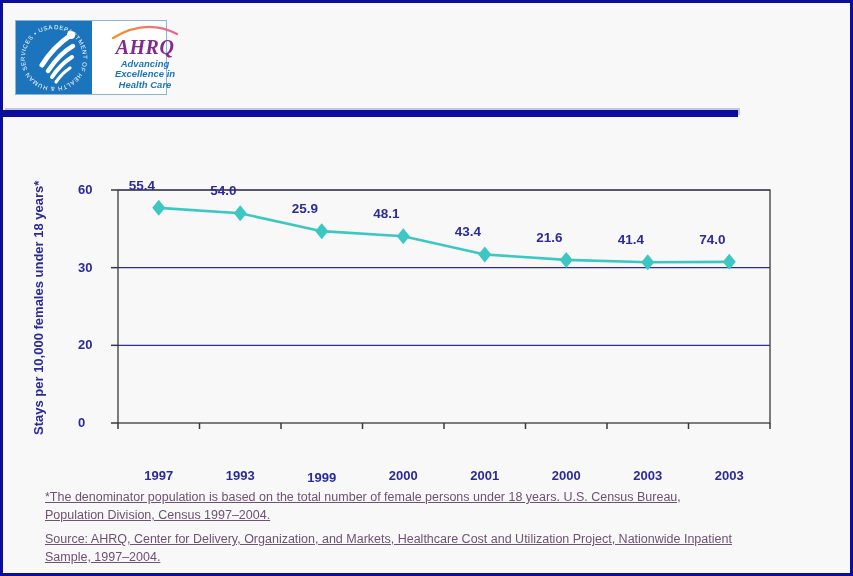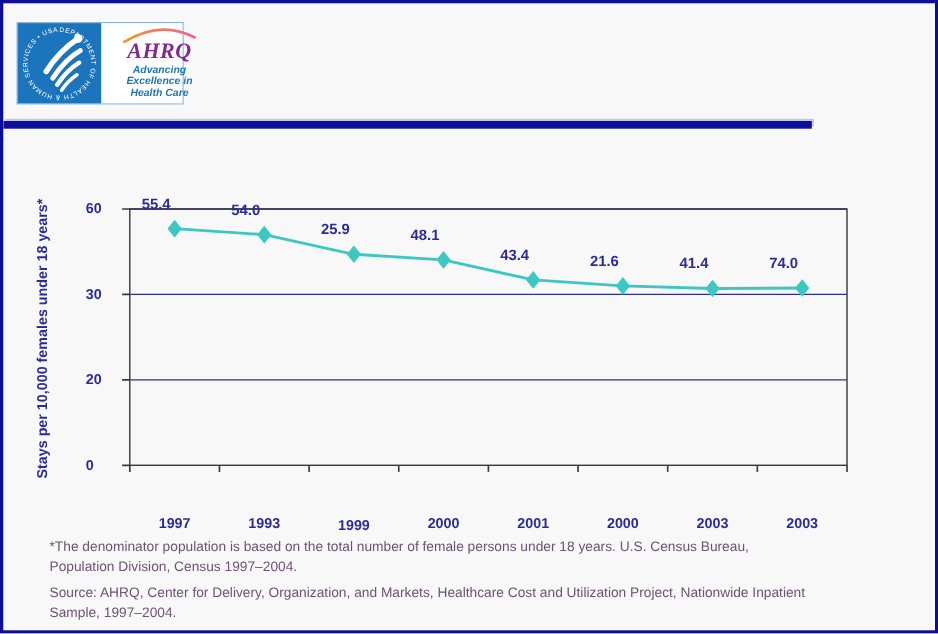--- a/index.html
+++ b/index.html
@@ -47,21 +47,21 @@
   }
   .xtick-label {
     position:absolute; width:70px; text-align:center; color:#2a2a9c;
     font-weight:bold; font-size:13px;margin-top:34px;
   }
   .data-label {
     position:absolute; width:60px; text-align:left; color:#2b2b9e;
     font-weight:bold; font-size:13.5px;
   }
   
-  .footnotes { position:absolute; left:42px; top:485px; width:740px; color:#6f5174; font-size:12.5px; line-height:1.44; }
+  .footnotes { position:absolute; left:42px; top:485px; width:740px; color:#6f5174; font-size:12.5px; line-height:1.44;text-decoration:underline; }
   .footnotes p { margin:0; }
   .footnotes p + p { margin-top:6px; }
 </style>
 </head>
 <body>
 
 <div class="page">
 
   <div class="logo-box">
     <div class="hhs-half">

